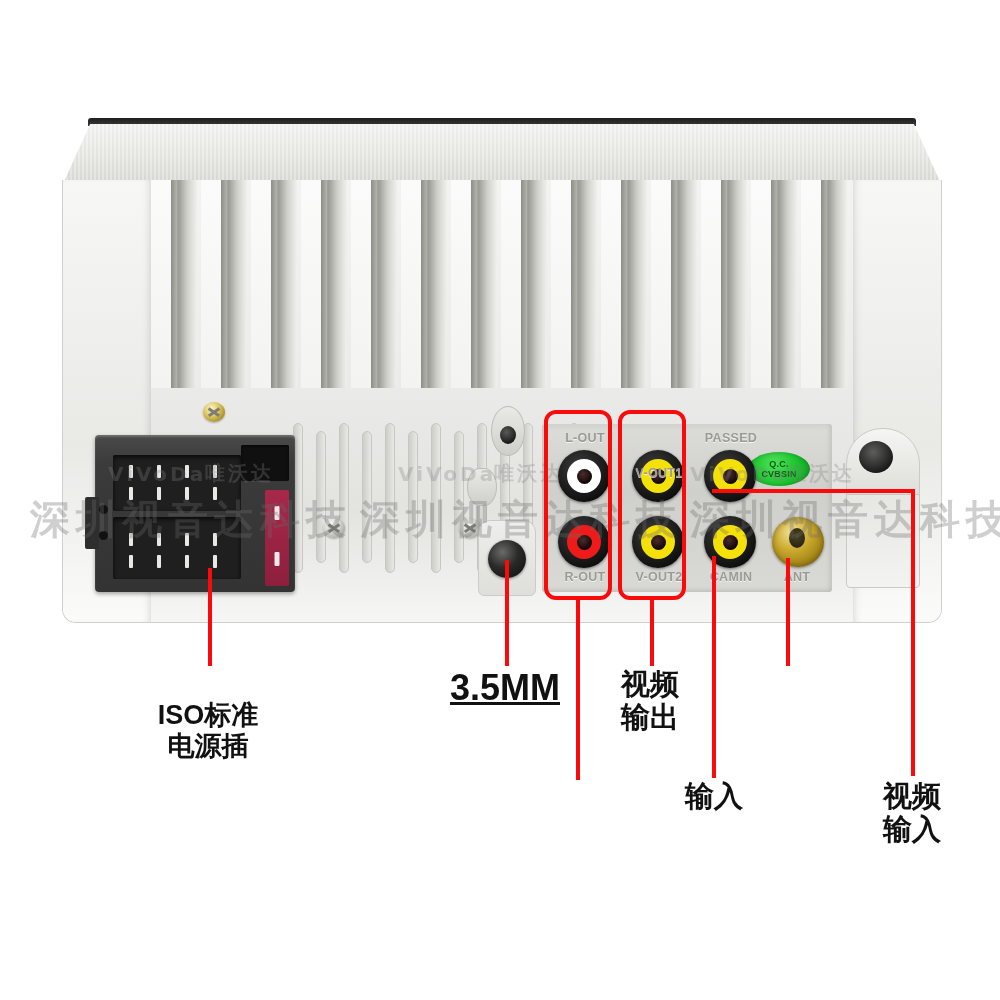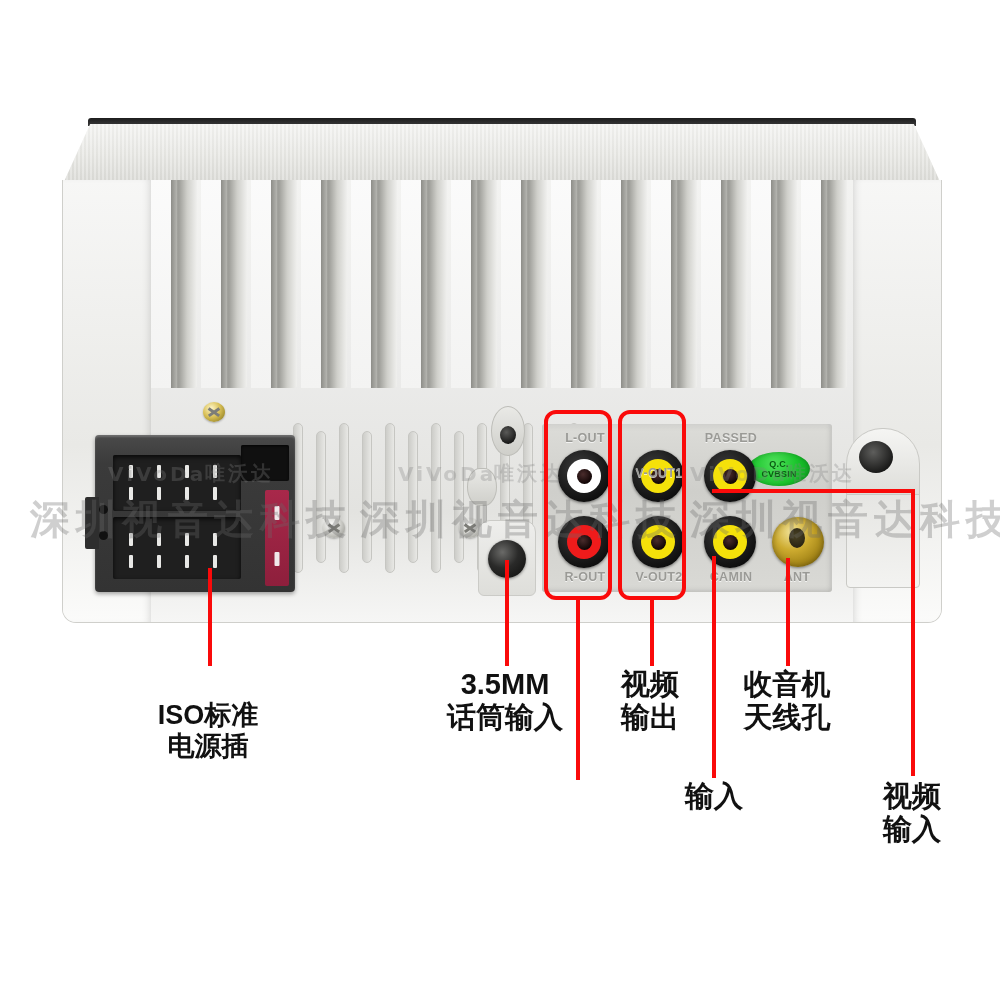--- a/index.html
+++ b/index.html
@@ -427,34 +427,29 @@
   <div class="rline v" style="left:786px; top:558px; height:108px;"></div>
 
   <div class="rline h" style="left:712px; top:489px; width:203px;"></div>
   <div class="rline v" style="left:911px; top:489px; height:287px;"></div>
 
   <div class="callout" style="left:142px; top:700px; width:132px; font-size:27px;">
     <span class="ln">ISO标准</span>
     <span class="ln">电源插</span>
   </div>
 
-  <div class="callout" style="left:410px; top:668px; width:190px; font-size:29px;">
+  <div class="callout" style="left:410px; top:668px; width:190px; font-size:36px;text-decoration:underline;">
     <span class="ln">3.5MM</span>
-    <span class="ln">话筒输入</span>
   </div>
 
   <div class="callout" style="left:590px; top:668px; width:120px; font-size:29px;">
     <span class="ln">视频</span>
     <span class="ln">输出</span>
   </div>
 
-  <div class="callout" style="left:726px; top:668px; width:122px; font-size:29px;">
-    <span class="ln">收音机</span>
-    <span class="ln">天线孔</span>
-  </div>
 
   <div class="callout" style="left:455px; top:782px; width:242px; font-size:30px;">
   </div>
 
   <div class="callout" style="left:652px; top:780px; width:124px; font-size:29px;">
     <span class="ln">输入</span>
   </div>
 
   <div class="callout" style="left:853px; top:780px; width:118px; font-size:29px;">
     <span class="ln">视频</span>

